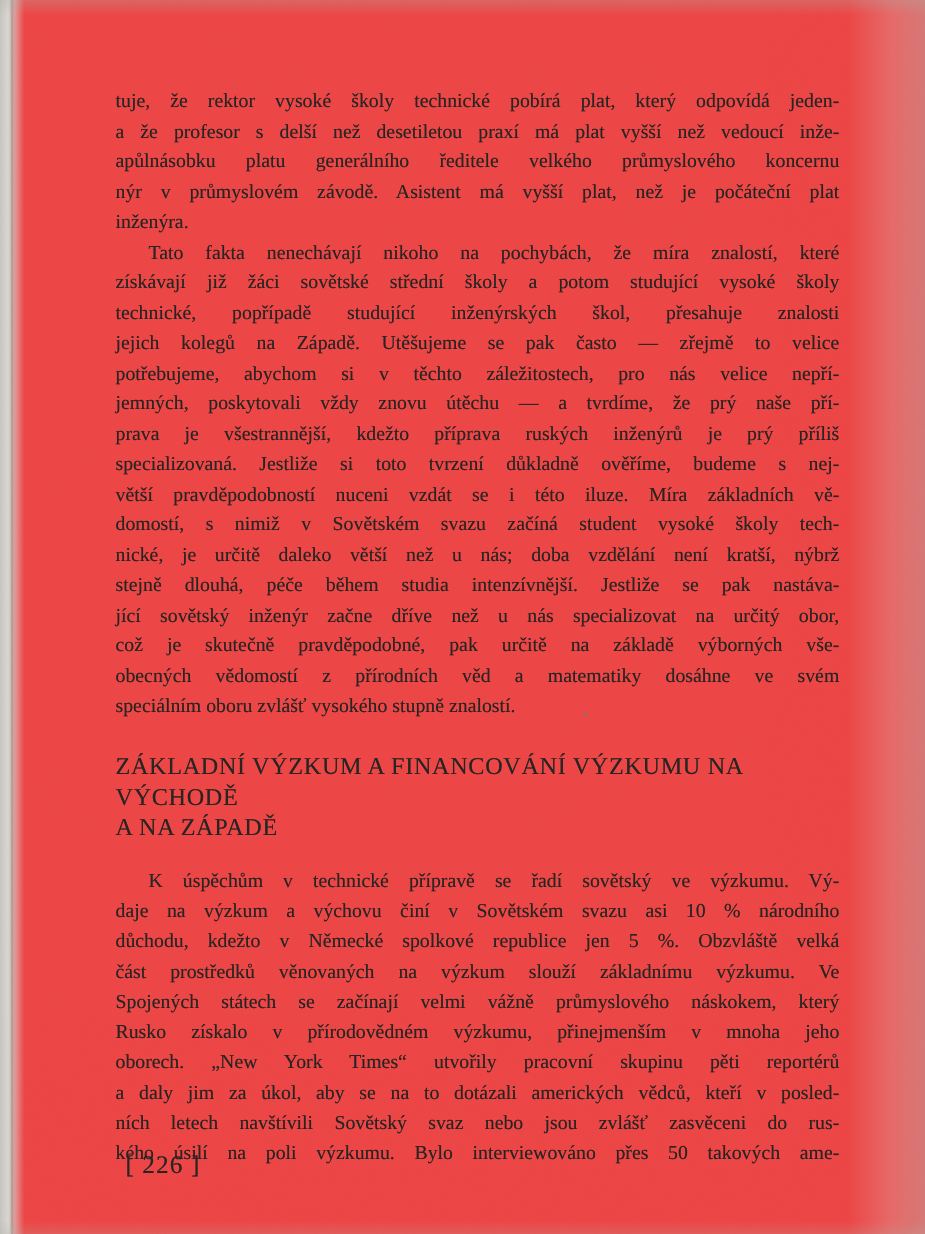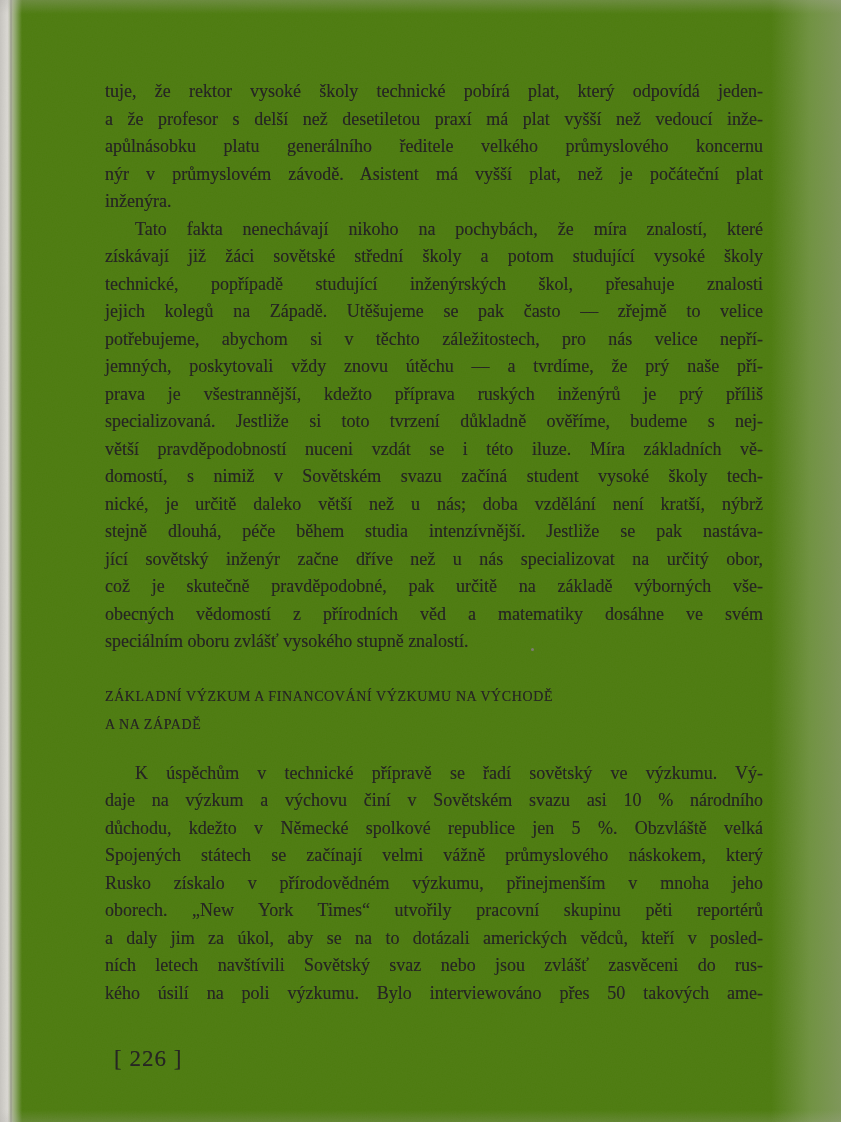--- a/index.html
+++ b/index.html
@@ -2,21 +2,21 @@
 <html lang="cs"><head>
 <meta charset="utf-8">
 <style>
   html, body {
     margin: 0; padding: 0;
     background: #b8b6b1;
   }
   .scan {
     position: relative;
     width: 841px; height: 1122px;
-    background: #4d7c0f;
+    background: #ef4444;
     overflow: hidden;
     font-family: "Liberation Serif", "DejaVu Serif", serif;
     color: #232220;
   }
   
   .edge-left {
     position: absolute; left: 0; top: 0; width: 22px; height: 100%;
     background: linear-gradient(90deg, #c8c6c1 0%, #dcdad5 35%, rgba(233,232,228,0) 100%);
     pointer-events: none;
   }
@@ -63,21 +63,21 @@
     text-align-last: justify;
     height: 27.5px;
     white-space: nowrap;
     overflow: visible;
   }
   .line.last { text-align-last: left; }
   .line.indent { text-indent: 30px; }
 
   .heading {
     margin: 27.5px 0 21.5px 0;
-    font-size: 14px;
+    font-size: 22px;
     line-height: 27.5px;
     letter-spacing: 0.6px;
     font-weight: normal;
   }
   .hline { text-align: left; }
 
   .folio {
     position: absolute;
     left: 114px; top: 1046px;
     font-size: 23px;
@@ -121,20 +121,21 @@
 
     <h2 class="heading">
       <div class="hline">ZÁKLADNÍ VÝZKUM A FINANCOVÁNÍ VÝZKUMU NA VÝCHODĚ</div>
       <div class="hline">A NA ZÁPADĚ</div>
     </h2>
 
     <div class="para">
       <div class="line indent">K úspěchům v technické přípravě se řadí sovětský ve výzkumu. Vý-</div>
       <div class="line">daje na výzkum a výchovu činí v Sovětském svazu asi 10 % národního</div>
       <div class="line">důchodu, kdežto v Německé spolkové republice jen 5 %. Obzvláště velká</div>
+      <div class="line">část prostředků věnovaných na výzkum slouží základnímu výzkumu. Ve</div>
       <div class="line">Spojených státech se začínají velmi vážně průmyslového náskokem, který</div>
       <div class="line">Rusko získalo v přírodovědném výzkumu, přinejmenším v mnoha jeho</div>
       <div class="line">oborech. „New York Times“ utvořily pracovní skupinu pěti reportérů</div>
       <div class="line">a daly jim za úkol, aby se na to dotázali amerických vědců, kteří v posled-</div>
       <div class="line">ních letech navštívili Sovětský svaz nebo jsou zvlášť zasvěceni do rus-</div>
       <div class="line">kého úsilí na poli výzkumu. Bylo interviewováno přes 50 takových ame-</div>
     </div>
 
   </div>
 

